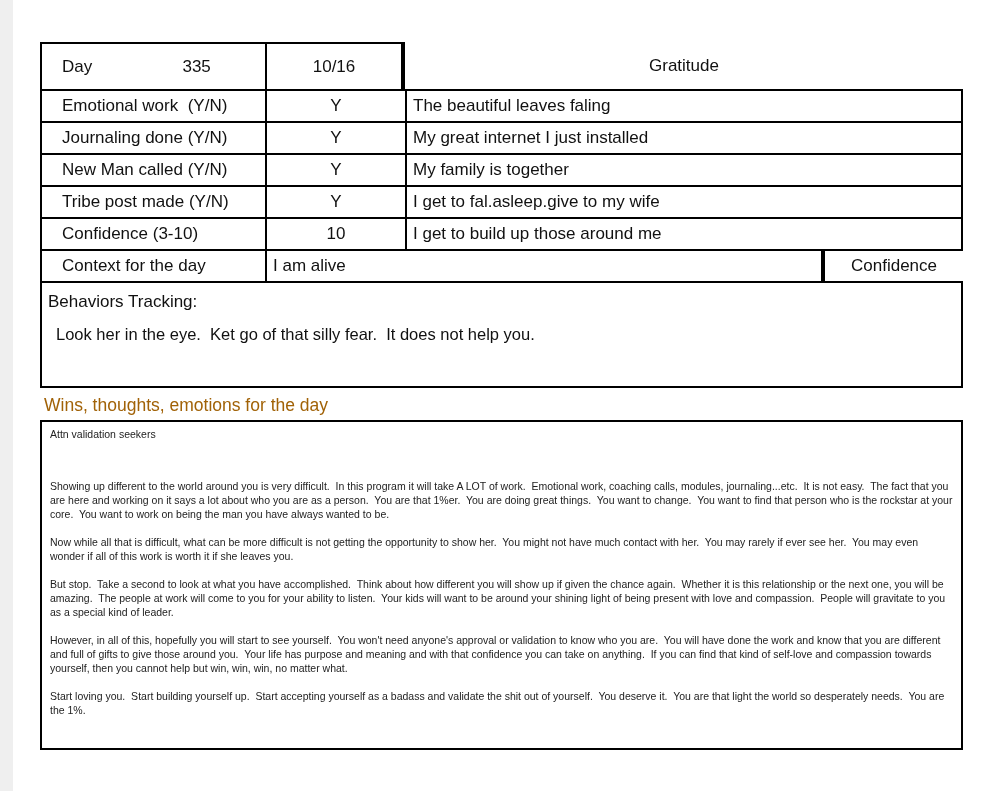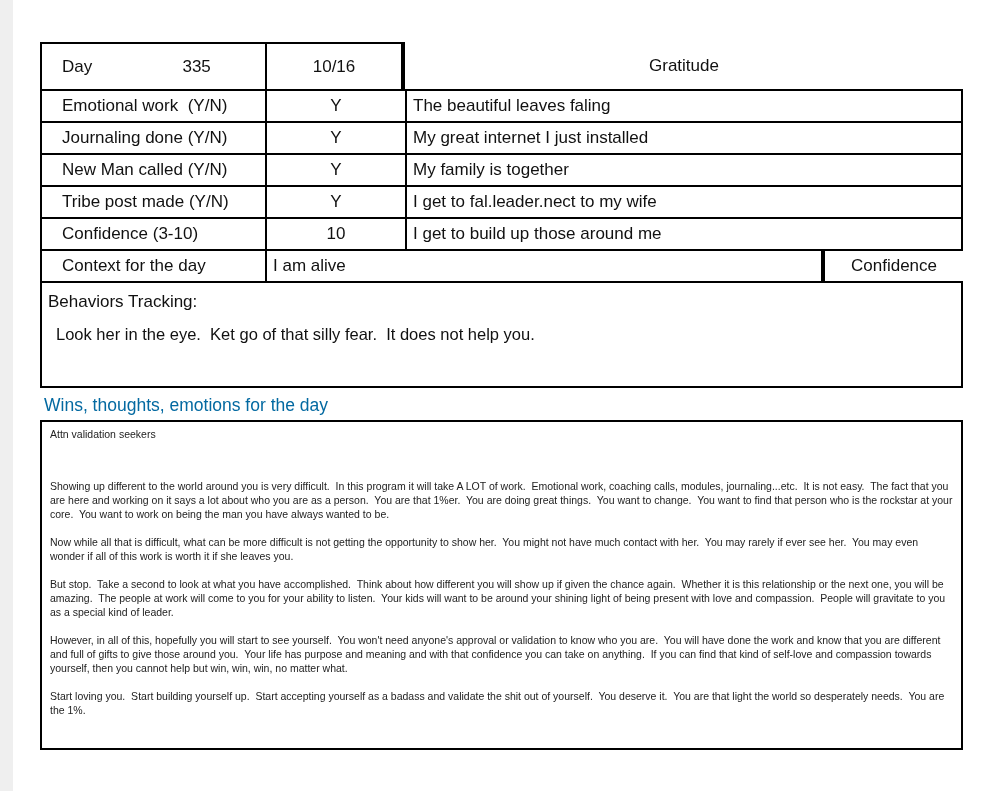--- a/index.html
+++ b/index.html
@@ -57,21 +57,21 @@
     border: 2px solid #000;
     padding: 9px 6px 0 6px;
   }
   .behaviors-title { font-size: 17px; margin: 0 0 13px 0; }
   .behaviors-text { font-size: 16.5px; margin: 8px; white-space: pre-wrap; }
   
   .wins-heading {
     font-size: 17.5px;
     margin: 7px 0 5px 4px;
     line-height: 20px;
-    color: #0369a1;
+    color: #a16207;
   }
   .wins-box {
     box-sizing: border-box;
     width: 923px;
     height: 330px;
     border: 2px solid #000;
     padding: 5px 8px;
     font-size: 10.5px;
     line-height: 14px;
     color: #222;
@@ -116,21 +116,21 @@
 
       <div class="t-row data-row">
         <div class="cell c1">New Man called (Y/N)</div>
         <div class="cell c2">Y</div>
         <div class="cell c3">My family is together</div>
       </div>
 
       <div class="t-row data-row">
         <div class="cell c1">Tribe post made (Y/N)</div>
         <div class="cell c2">Y</div>
-        <div class="cell c3">I get to fal.leader.nect to my wife</div>
+        <div class="cell c3">I get to fal.asleep.give to my wife</div>
       </div>
 
       <div class="t-row data-row">
         <div class="cell c1">Confidence (3-10)</div>
         <div class="cell c2">10</div>
         <div class="cell c3">I get to build up those around me</div>
       </div>
 
       <div class="t-row data-row">
         <div class="cell c1">Context for the day</div>

